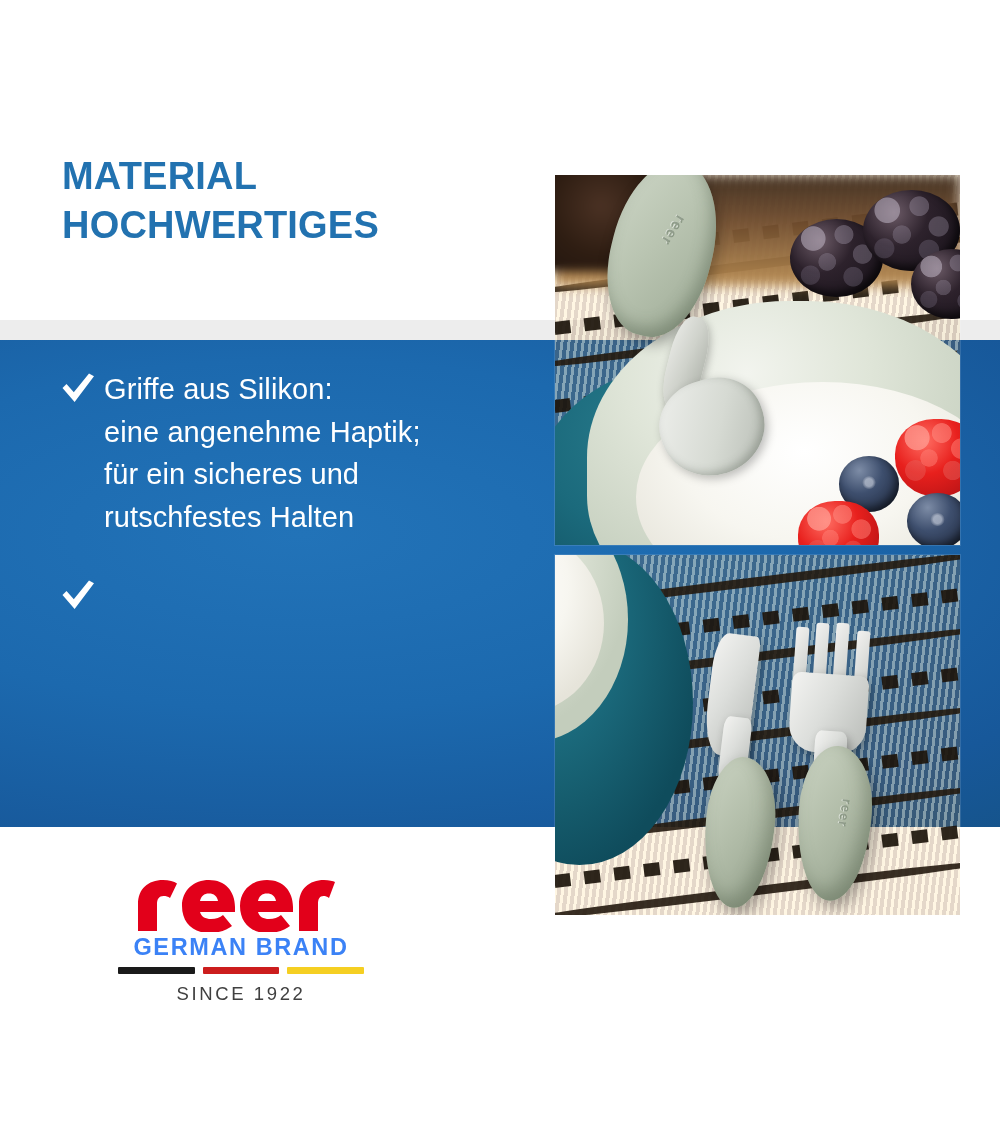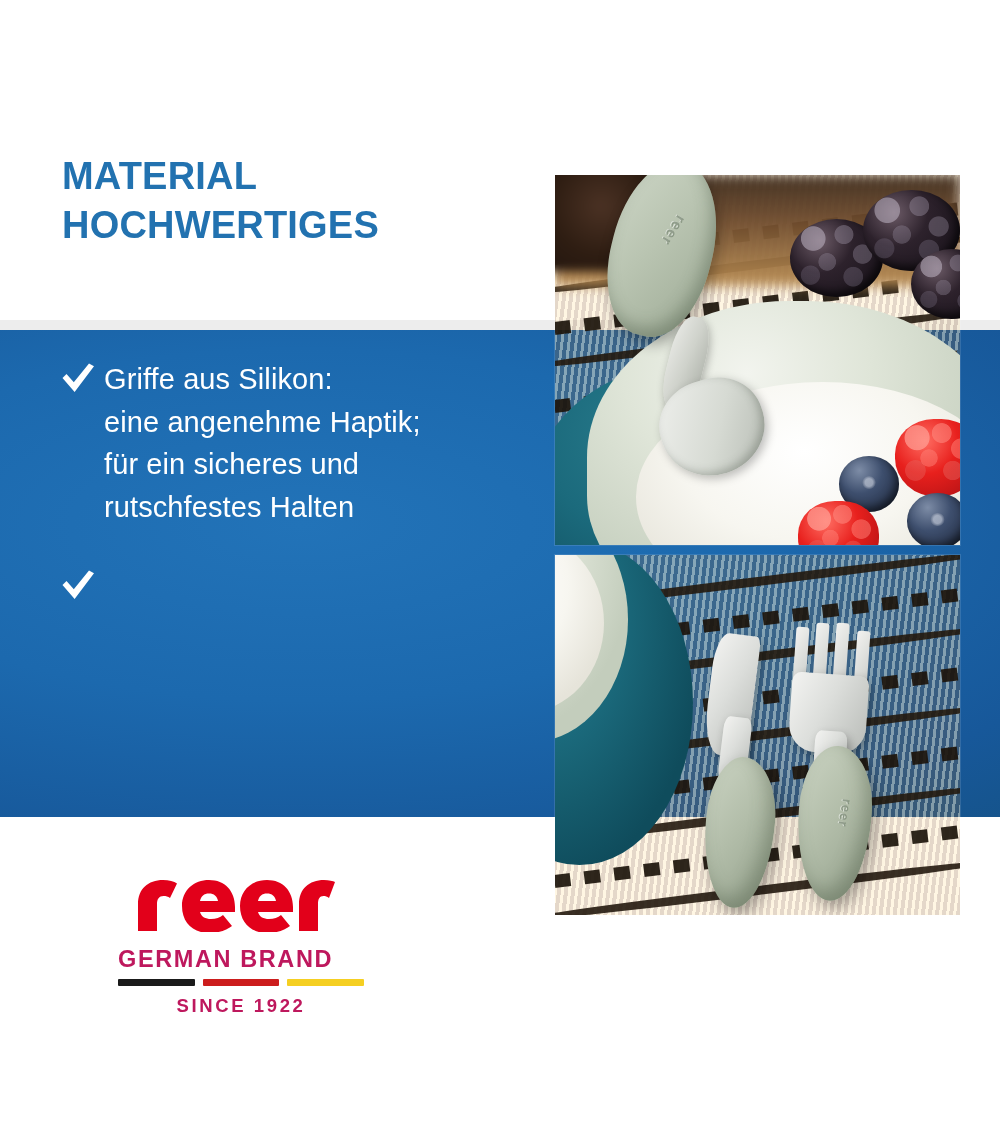--- a/index.html
+++ b/index.html
@@ -20,21 +20,21 @@
   }
 
   
   .band{
     position:absolute; left:0; top:320px; width:1000px; height:25px;
     background:#ededed;
   }
 
   
   .bluepanel{
-    position:absolute; left:0; top:330px; width:1000px; height:487px;
+    position:absolute; left:0; top:340px; width:1000px; height:487px;
     background:#1a63a8;
     background-image:
       radial-gradient(120% 95% at 30% 40%, #2273b8 0%, #1c69ae 38%, #17589a 72%, #14507f 100%);
     overflow:hidden;
   }
 
   .bullets{ position:absolute; left:60px; top:28px; width:520px; }
   .bullet{ position:relative; display:flex; align-items:flex-start; }
   .bullet + .bullet{ margin-top:36px; }
   .check{
@@ -218,31 +218,31 @@
     background:linear-gradient(115deg,#f2f2f0 0%, #d7d9d6 60%, #b6b9b5 100%);
     border-radius:3px 3px 0 0;
   }
 
   
   .logo{ position:absolute; left:118px; top:876px; width:246px; }
   .logo-reer{
     display:block; width:200px; height:auto; margin:0 0 2px 18px;
   }
   .logo-gb{
-    font-size:23.5px; font-weight:700; color:#be185d;
-    letter-spacing:1.6px; line-height:1;
-    margin-top:16px;
+    font-size:23.5px; font-weight:700; color:#3b82f6;
+    letter-spacing:1.6px; text-align:center; line-height:1;
+    margin-top:4px;
   }
   .flagbars{
     display:flex; gap:8px; margin-top:7px; height:7px; width:100%;
   }
   .flagbars span{ flex:1 1 0; border-radius:1px; }
   .logo-since{
     margin-top:9px; text-align:center;
-    font-size:18.5px; color:#be185d; letter-spacing:2.6px; font-weight:700;
+    font-size:18.5px; color:#404040; letter-spacing:2.6px; font-weight:400;
   }
 </style>
 </head>
 <body>
 
 <div class="page">
 
   <div class="heading">
     <div>MATERIAL</div>
     <div>HOCHWERTIGES</div>

